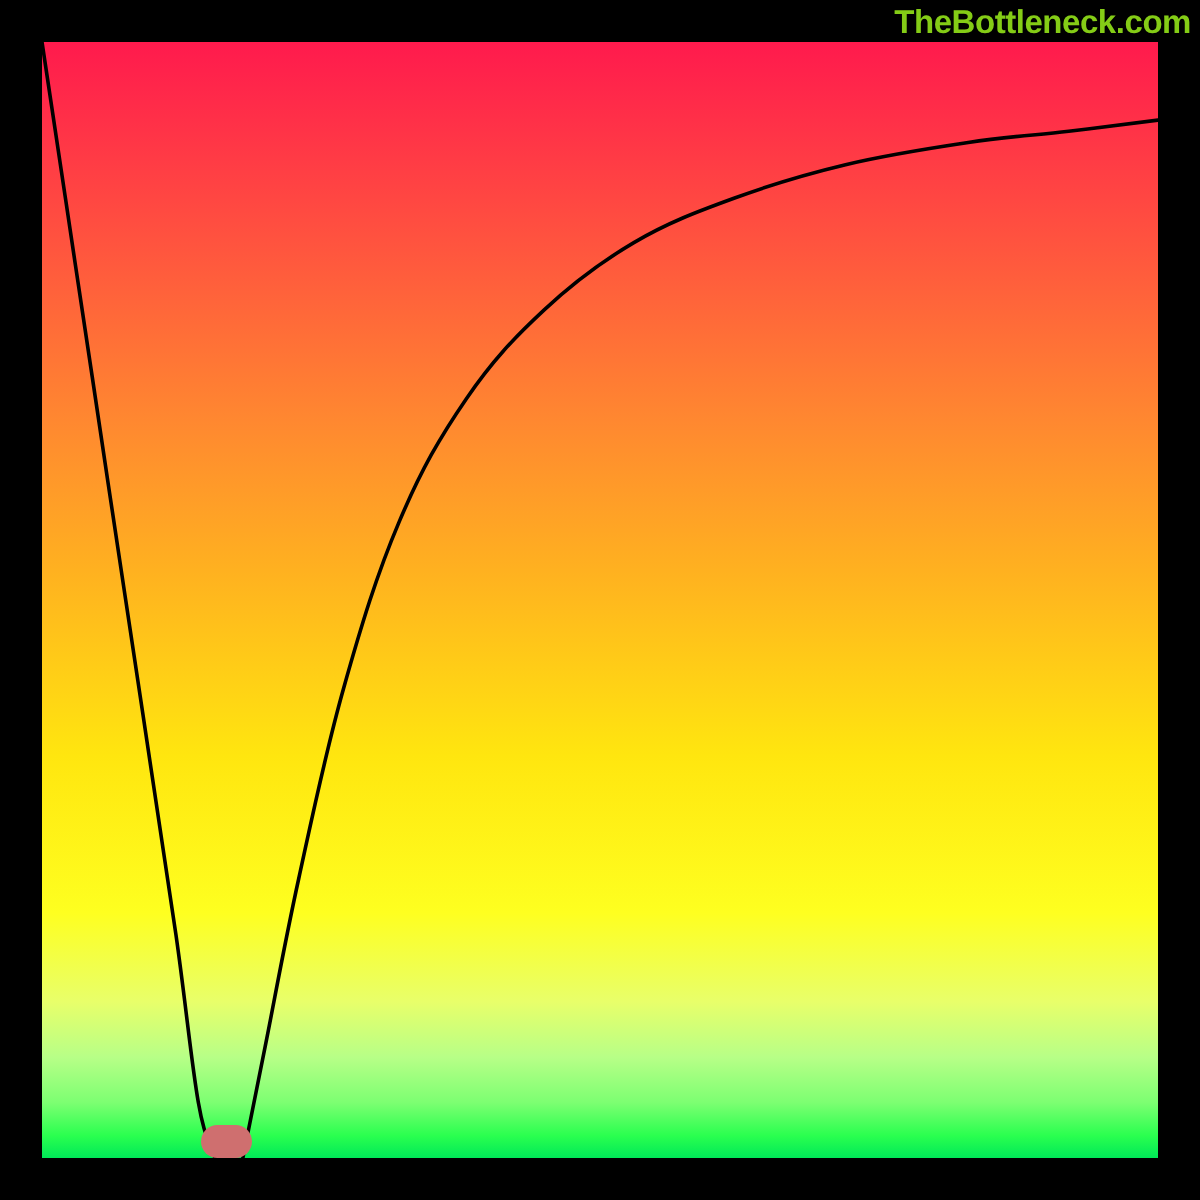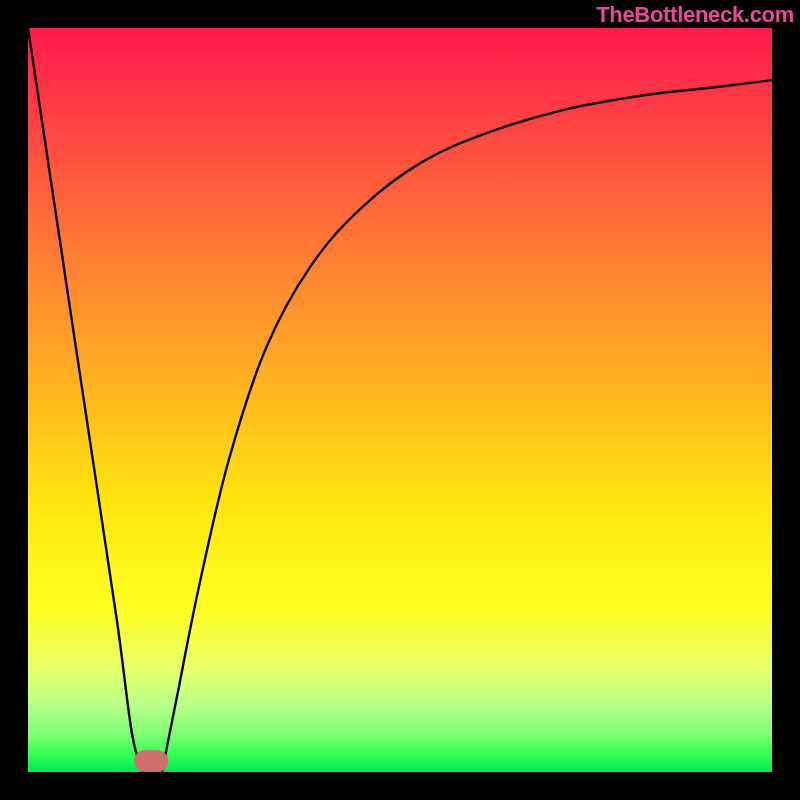--- a/index.html
+++ b/index.html
@@ -47,21 +47,21 @@
   .curve-svg {
     position: absolute;
     inset: 0;
     width: 100%;
     height: 100%;
   }
   .watermark {
     position: absolute;
     top: 2px;
     right: 6px;
-    color: #ec4899;
+    color: #84cc16;
     font-size: 22px;
     font-weight: 600;
     letter-spacing: -0.3px;
     user-select: none;
   }
   .marker {
     position: absolute;
     width: 34px;
     height: 22px;
     border-radius: 11px;

